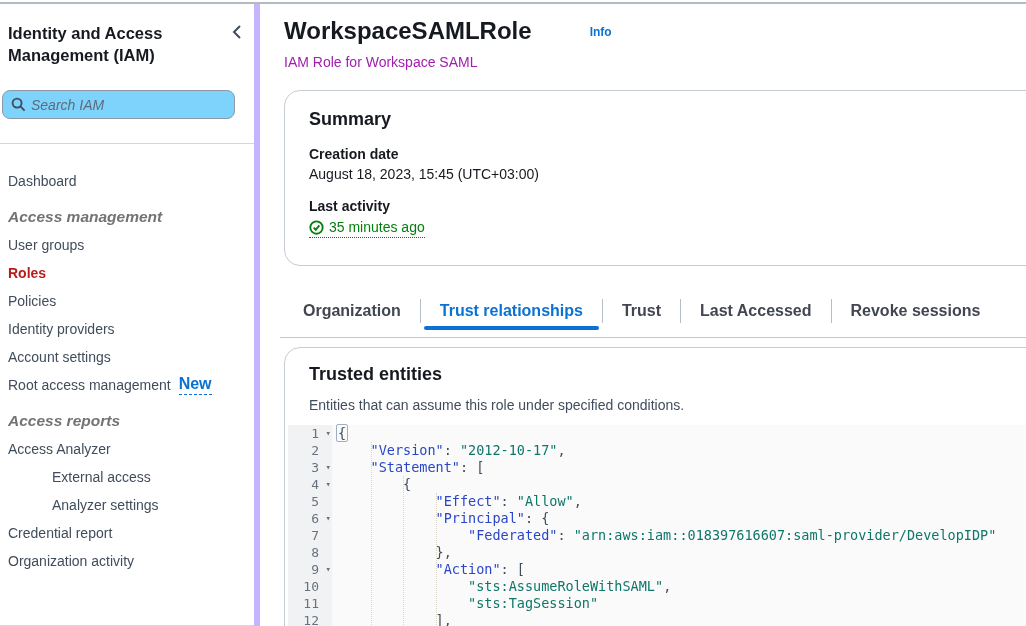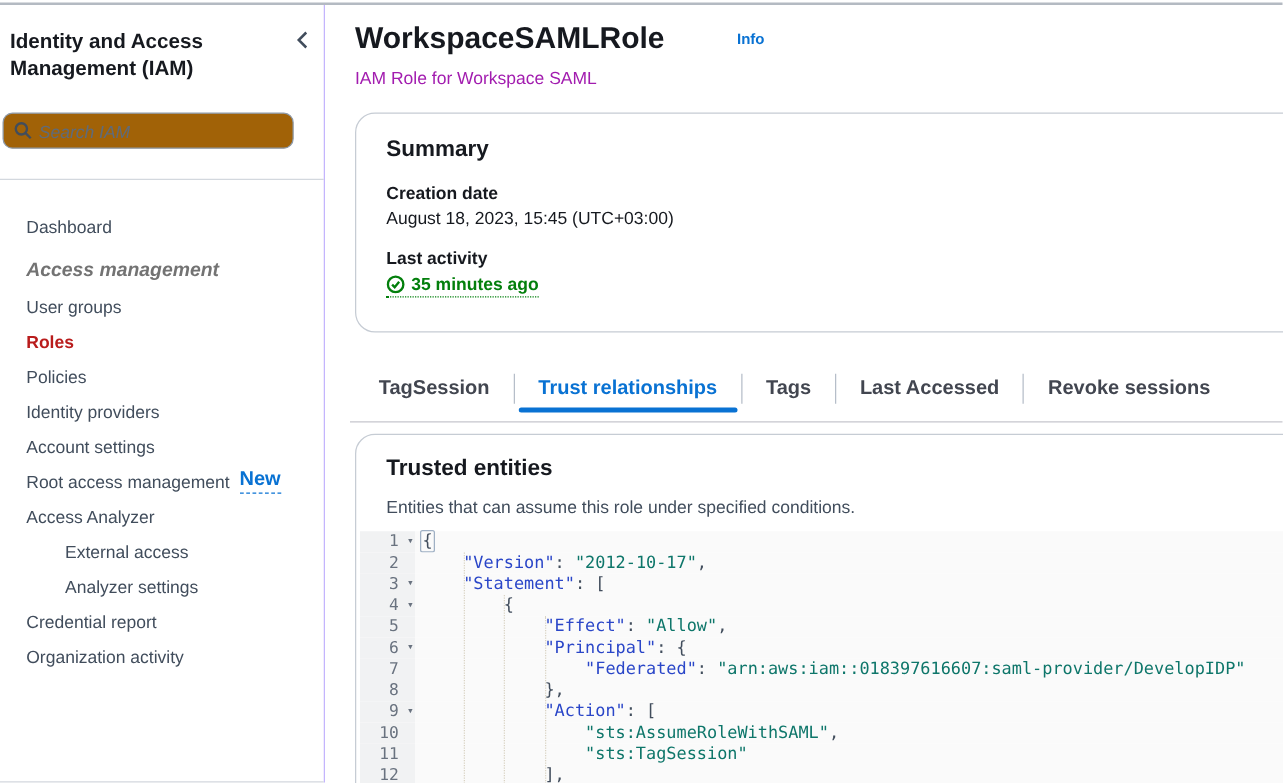--- a/index.html
+++ b/index.html
@@ -2,33 +2,33 @@
 <html><head>
 <meta charset="utf-8">
 <style>
   * { margin:0; padding:0; box-sizing:border-box; }
   html,body { width:1026px; height:626px; overflow:hidden; background:#fff;
     font-family:"Liberation Sans", sans-serif; color:#16191f; }
   .top-rule { position:absolute; top:2px; left:0; width:1026px; height:2px; background:#b4bac2; }
 
   
   .sidebar { position:absolute; top:4px; left:0; width:260px; height:622px;
-    border-right:1px solid #c4b5fd; background:#fff; }
+    border-right:6px solid #c4b5fd; background:#fff; }
   .sb-head { position:absolute; top:18px; left:8px; right:8px; display:flex; }
   .sb-title { font-size:16.5px; font-weight:700; line-height:22px; color:#16191f; width:196px; }
   .sb-collapse { margin-left:auto; background:none; border:none; cursor:pointer; padding:2px; height:22px; }
   .sb-search { position:absolute; top:86px; left:2px; width:233px; height:29px;
-    border:1px solid #8d99a8; border-radius:8px; display:flex; align-items:center; background:#a16207; }
+    border:1px solid #8d99a8; border-radius:8px; display:flex; align-items:center; background:#7dd3fc; }
   .sb-search svg { margin:0 5px 0 8px; flex:none; }
   .sb-search input { border:none; outline:none; flex:1; font-size:14px; font-family:inherit; background:transparent; min-width:0; }
   .sb-search input::placeholder { font-style:italic; color:#5f6b7a; opacity:1; }
   .sb-divider { position:absolute; top:139px; left:0; width:100%; height:1px; background:#d3d8de; }
   .sb-bottom-divider { position:absolute; bottom:0; left:0; width:100%; height:1px; background:#d3d8de; }
   .sb-nav { position:absolute; top:163px; left:0; right:0; }
-  .sb-item { height:28px; display:flex; align-items:center; padding-left:21px;
+  .sb-item { height:28px; display:flex; align-items:center; padding-left:8px;
     font-size:14px; color:#414d5c; cursor:pointer; }
   .sb-item.heading { font-size:15.5px; font-weight:700; color:#737373; margin-top:8px; cursor:default;font-style:italic; }
   .sb-item.sublink { padding-left:52px; }
   .sb-item.active { color:#b91c1c; font-weight:700; }
   .new-badge { margin-left:8px; font-size:16px; font-weight:700; color:#0972d3;
     border-bottom:1px dashed #0972d3; padding-bottom:1px; }
 
   
   .main-title { position:absolute; top:17px; left:284px; font-size:24px; font-weight:700; color:#16191f; }
   .info-link { font-size:12px; font-weight:700; color:#0972d3; margin-left:10px;
@@ -36,21 +36,21 @@
   .main-subtitle { position:absolute; top:54px; left:284px; font-size:14px; color:#a21caf; }
 
   
   .card { position:absolute; left:284px; width:790px; background:#fff;
     border:1px solid #c6ccd4; border-radius:16px; }
   .summary-card { top:90px; height:176px; padding:18px 24px; }
   .card-h { font-size:18px; font-weight:700; color:#16191f; }
   .field-label { font-size:14px; font-weight:700; color:#16191f; margin-top:16px; }
   .field-value { font-size:14px; color:#16191f; margin-top:4px; }
   .activity-value { display:inline-flex; align-items:center; gap:5px; margin-top:5px;
-    color:#037f0c; font-size:14px; border-bottom:1px dotted #037f0c; padding-bottom:2px; cursor:pointer;font-weight:bold; }
+    color:#037f0c; font-size:14px; border-bottom:1px dotted #037f0c; padding-bottom:2px; cursor:pointer; }
 
   
   .tabs { position:absolute; top:293px; left:284px; right:0; height:36px;
     display:flex; align-items:center; }
   .tab { position:relative; height:36px; display:flex; align-items:center;
     padding:0 19px; font-size:16px; font-weight:700; color:#424650; cursor:pointer; white-space:nowrap; }
   .tab.active { color:#0972d3; }
   .tab.active .tab-underline { position:absolute; left:3px; right:3px; bottom:-1px;
     height:4px; border-radius:2px; background:#0972d3; }
   .tab-sep { width:1px; height:24px; background:#b6bec9; flex:none; }
@@ -116,20 +116,23 @@
       <div class="sb-item link">
         <span>Identity providers</span>
       </div>
       <div class="sb-item link">
         <span>Account settings</span>
       </div>
       <div class="sb-item link">
         <span>Root access management</span>
         <span class="new-badge">New</span>
       </div>
+      <div class="sb-item heading">
+        <span>Access reports</span>
+      </div>
       <div class="sb-item link">
         <span>Access Analyzer</span>
       </div>
       <div class="sb-item sublink">
         <span>External access</span>
       </div>
       <div class="sb-item sublink">
         <span>Analyzer settings</span>
       </div>
       <div class="sb-item link">
@@ -158,30 +161,30 @@
         <circle cx="8" cy="8" r="6.6" fill="none" stroke="#037f0c" stroke-width="2"></circle>
         <polyline points="5,8.2 7.2,10.4 11,5.8" fill="none" stroke="#037f0c" stroke-width="2"></polyline>
       </svg>
       <span>35 minutes ago</span>
     </span>
   </div>
 </section>
 
 <div class="tabs" id="tabs">
     <div class="tab">
-      <span>TagSession</span>
+      <span>Organization</span>
     </div>
     <span class="tab-sep"></span>
     <div class="tab active">
       <span>Trust relationships</span>
       <span class="tab-underline"></span>
     </div>
     <span class="tab-sep"></span>
     <div class="tab">
-      <span>Tags</span>
+      <span>Trust</span>
     </div>
     <span class="tab-sep"></span>
     <div class="tab">
       <span>Last Accessed</span>
     </div>
     <span class="tab-sep"></span>
     <div class="tab">
       <span>Revoke sessions</span>
     </div>
   </div>

